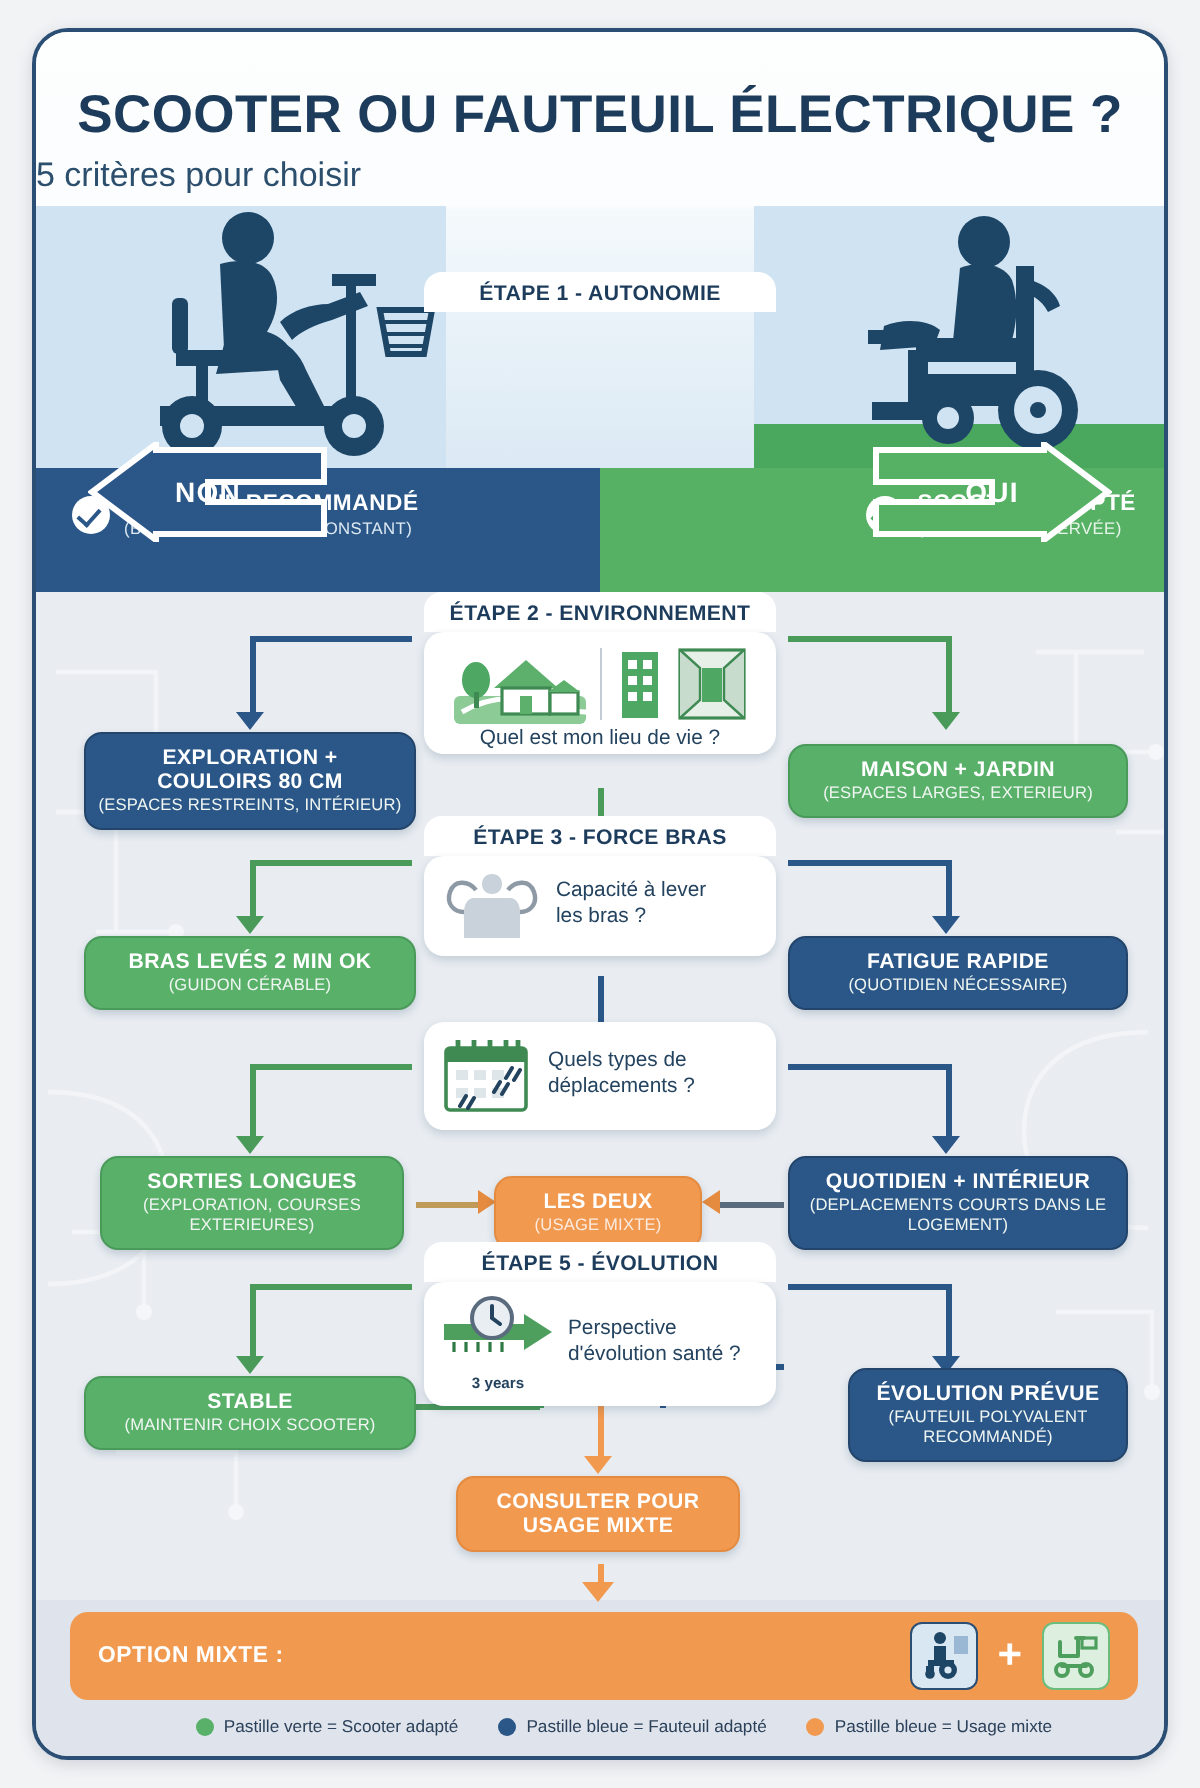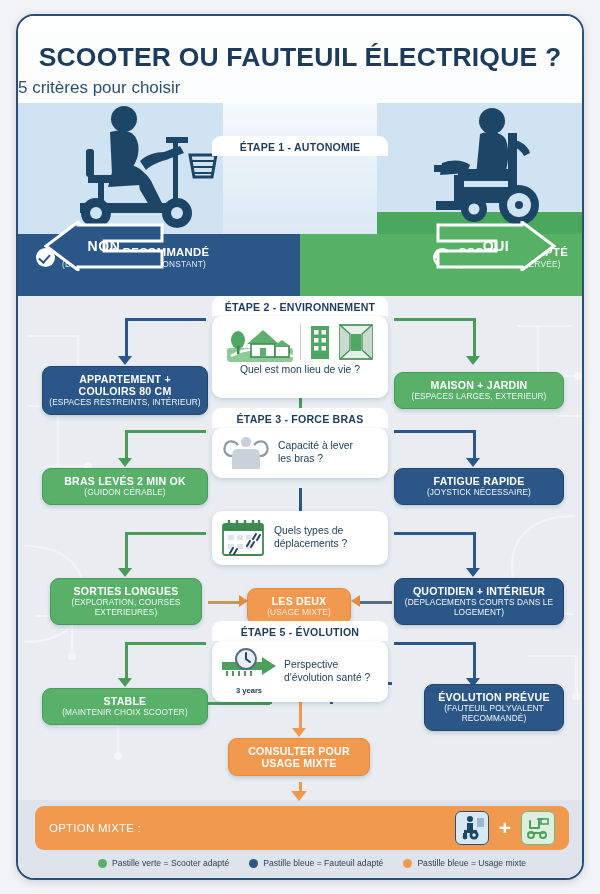--- a/index.html
+++ b/index.html
@@ -96,21 +96,21 @@
     text-align: center; font-size: 10.6px; font-weight: bold;
     color: #1d3c5c; padding: 5px 0 3px; letter-spacing: .2px;
   }
   .step-body {
     background: #fff; border-radius: 10px;
     box-shadow: 0 2px 5px rgba(30,60,90,.18);
     display: flex; align-items: center; gap: 6px;
     padding: 7px 9px 7px 8px;
   }
   .step-q { font-size: 10.4px; color: #24435f; line-height: 1.22; }
-  .step2-body { flex-direction: column; gap: 2px; padding: 6px 8px 21px; }
+  .step2-body { flex-direction: column; gap: 2px; padding: 6px 8px 0; }
 
   
   .pill {
     position: absolute; border-radius: 9px; text-align: center;
     padding: 6px 6px; z-index: 5;
     box-shadow: 0 2px 4px rgba(30,60,90,.2);
   }
   .pill-green  { background: #58b069; border: 1.5px solid #4a9a5a; }
   .pill-blue   { background: #2b5788; border: 1.5px solid #23456c; }
   .pill-orange { background: #f0994f; border: 1.5px solid #e58b40; }
@@ -147,21 +147,21 @@
   #footer {
     position: absolute; left: 0; bottom: 0; width: 100%; height: 78px;
     background: #dfe4ec;
   }
   #option-mixte {
     position: absolute; left: 17px; top: 6px; width: 534px; height: 44px;
     background: #f0994f; border-radius: 9px;
     display: flex; align-items: center; padding: 0 14px; gap: 10px;
   }
   #om-text { flex: 1; }
-  .om-line { font-size: 11.4px; font-weight: normal; color: #fff; letter-spacing: .3px; line-height: 1.3; }
+  .om-line { font-size: 11.4px; font-weight: bold; color: #fff; letter-spacing: .3px; line-height: 1.3; }
   .om-icon {
     width: 34px; height: 34px; border-radius: 6px; flex: none;
     display: flex; align-items: center; justify-content: center;
   }
   #om-icon-chair  { background: #d9e7f3; border: 1.5px solid #2b4f74; }
   #om-icon-scoot  { background: #ddf0df; border: 1.5px solid #6cbd7b; }
   #om-plus { font-size: 21px; font-weight: bold; color: #fff; }
   #legend {
     position: absolute; left: 0; bottom: 10px; width: 100%;
     display: flex; justify-content: center; align-items: center; gap: 20px; padding-left: 24px;
@@ -323,21 +323,21 @@
     <div class="vline" style="left:280.5px;top:98px;height:22px;background:#4a9a5a"></div>
     <div class="tri-d" style="left:274px;top:118px;border-top:9px solid #4a9a5a"></div>
     <div class="hline" style="left:108px;top:22px;width:80px;background:#2b5788"></div>
     <div class="vline" style="left:106.5px;top:22px;height:40px;background:#2b5788"></div>
     <div class="tri-d" style="left:100px;top:60px;border-top:9px solid #2b5788"></div>
     <div class="hline" style="left:376px;top:22px;width:80px;background:#4a9a5a"></div>
     <div class="vline" style="left:454.5px;top:22px;height:40px;background:#4a9a5a"></div>
     <div class="tri-d" style="left:448px;top:60px;border-top:9px solid #4a9a5a"></div>
 
     <div class="pill pill-blue" style="left:24px;top:70px;width:166px">
-      <div class="pill-t">APPARTEMENT +</div>
+      <div class="pill-t">EXPLORATION +</div>
       <div class="pill-t">COULOIRS 80 CM</div>
       <div class="pill-s">(ESPACES RESTREINTS, INTÉRIEUR)</div>
     </div>
     <div class="pill pill-green" style="right:18px;top:76px;width:170px">
       <div class="pill-t">MAISON + JARDIN</div>
       <div class="pill-s">(ESPACES LARGES, EXTERIEUR)</div>
     </div>
 
     <div class="step" style="top:112px">
       <div class="step-head">ÉTAPE 3 - FORCE BRAS</div>
@@ -365,21 +365,21 @@
     <div class="hline" style="left:376px;top:134px;width:80px;background:#2b5788"></div>
     <div class="vline" style="left:454.5px;top:134px;height:30px;background:#2b5788"></div>
     <div class="tri-d" style="left:448px;top:162px;border-top:9px solid #2b5788"></div>
 
     <div class="pill pill-green" style="left:24px;top:172px;width:166px">
       <div class="pill-t">BRAS LEVÉS 2 MIN OK</div>
       <div class="pill-s">(GUIDON CÉRABLE)</div>
     </div>
     <div class="pill pill-blue" style="right:18px;top:172px;width:170px">
       <div class="pill-t">FATIGUE RAPIDE</div>
-      <div class="pill-s">(JOYSTICK NÉCESSAIRE)</div>
+      <div class="pill-s">(QUOTIDIEN NÉCESSAIRE)</div>
     </div>
 
     <div class="step" style="top:215px">
       <div class="step-body">
         <svg width="48" height="40" viewBox="0 0 48 40">
           <rect x="3" y="6" width="40" height="31" rx="2" fill="#fff" stroke="#3f8a52" stroke-width="1.8"></rect>
           <rect x="3" y="6" width="40" height="7" fill="#3f8a52"></rect>
           <g stroke="#3f8a52" stroke-width="2.4">
             <path d="M9 2v6M17 2v6M25 2v6M33 2v6M39 2v6"></path>
           </g>

